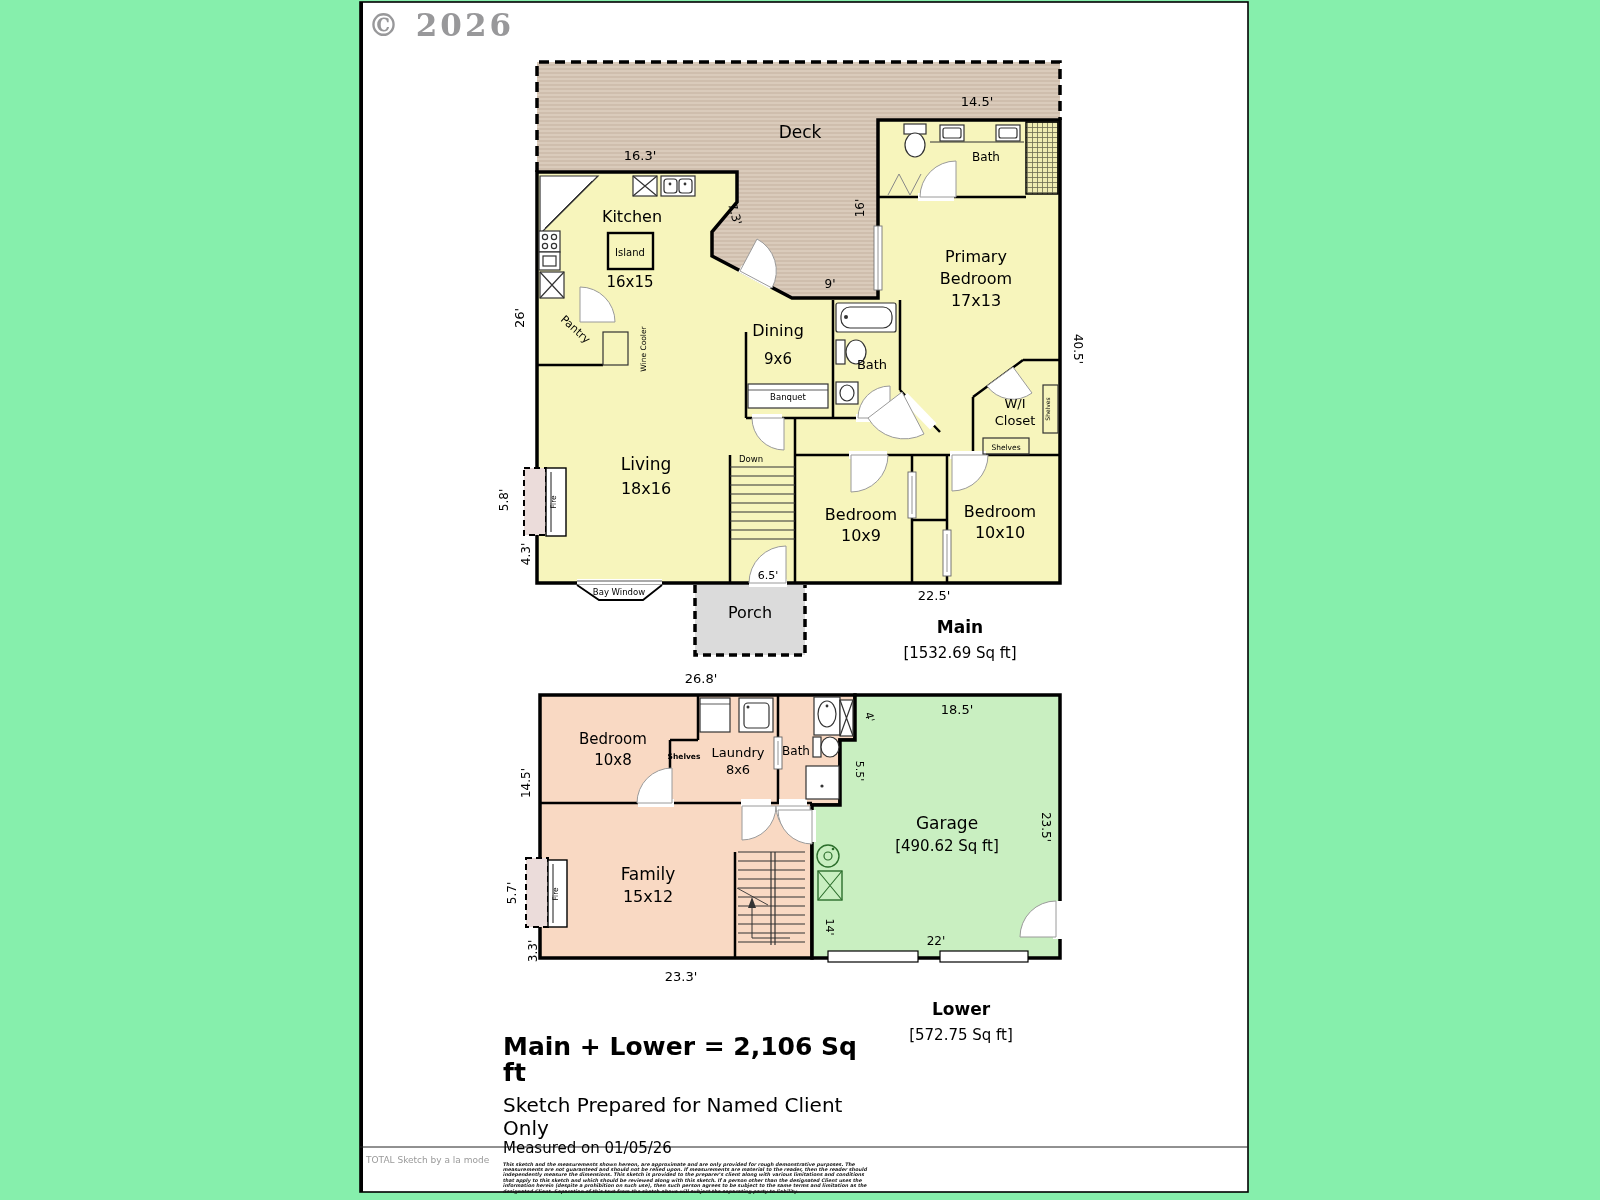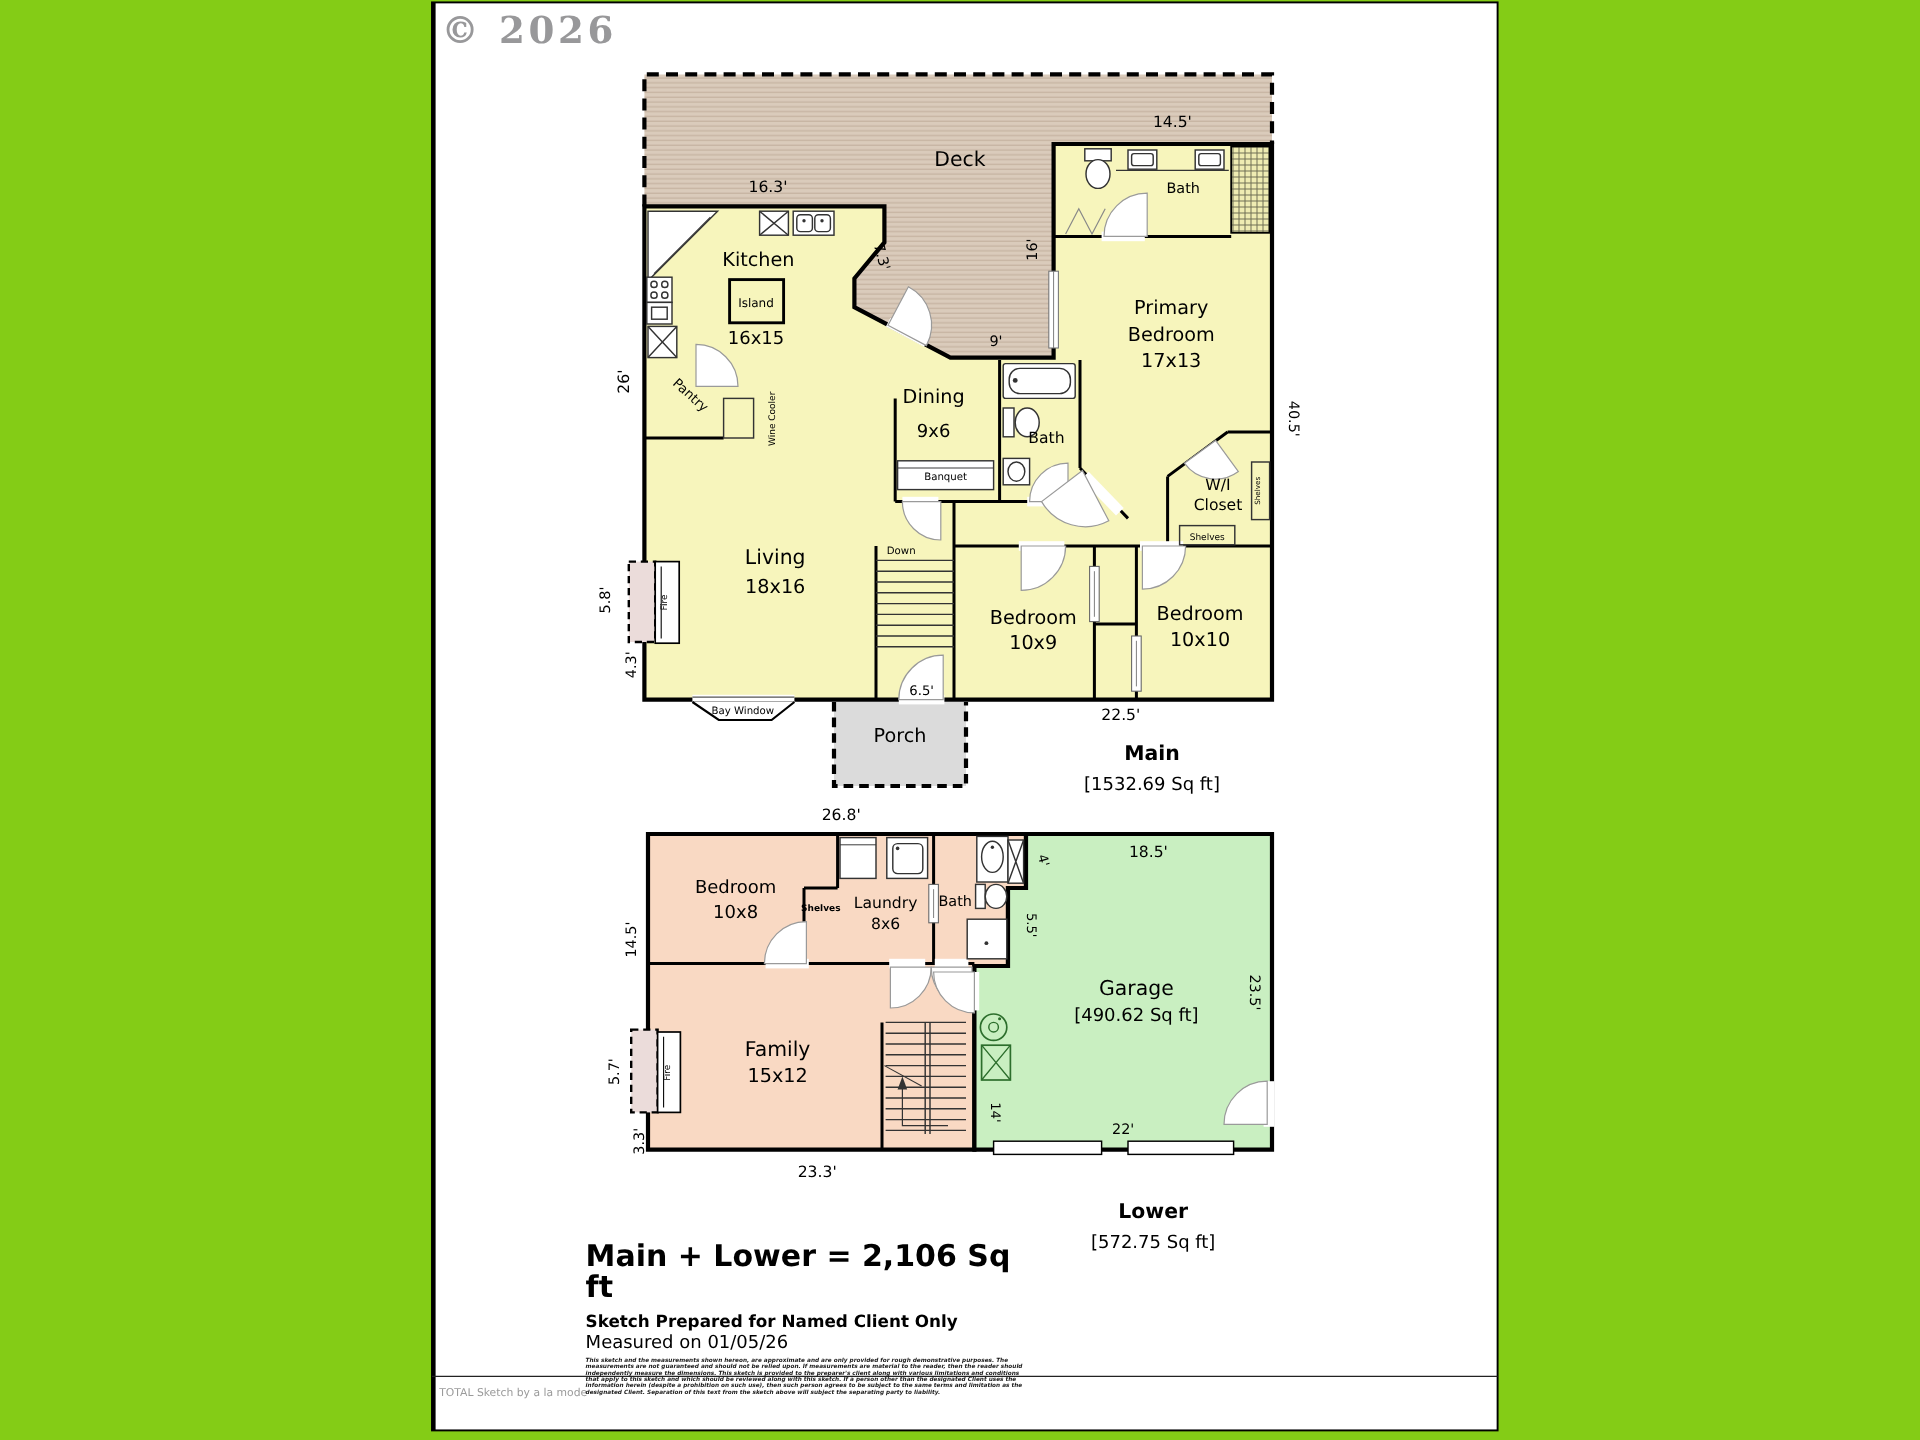--- a/index.html
+++ b/index.html
@@ -1,33 +1,33 @@
 <!DOCTYPE html>
 <html><head>
 <meta charset="utf-8">
 <style>
   html,body{margin:0;padding:0;background:#fff;}
-  #canvas{position:relative;width:1600px;height:1200px;background:#84cc16;overflow:hidden;
+  #canvas{position:relative;width:1600px;height:1200px;background:#86efac;overflow:hidden;
           font-family:"DejaVu Sans",sans-serif;}
   svg{position:absolute;left:0;top:0;}
   .lbl{font-family:"DejaVu Sans",sans-serif;fill:#000;text-anchor:middle;}
   .s6{font-size:6px;} .s7{font-size:7.5px;} .s8{font-size:8.5px;} .s10{font-size:10px;}
   .s11{font-size:11px;} .s12{font-size:12px;} .s13{font-size:13px;} .s15{font-size:15px;}
   .s16{font-size:16px;} .s17{font-size:17px;} .b{font-weight:bold;}
   .wall{stroke:#000;stroke-width:2.5;fill:none;}
   .wall3{stroke:#000;stroke-width:3.5;}
   .fx{fill:#fff;stroke:#333;stroke-width:1.2;}
   .fxn{fill:none;stroke:#333;stroke-width:1.2;}
   .door{fill:#fff;stroke:#9a9a9a;stroke-width:1;}
   .gap{fill:#fff;stroke:none;}
   .slide{fill:#fff;stroke:#666;stroke-width:0.9;}
   .wm{font-family:"DejaVu Serif",serif;font-weight:bold;letter-spacing:3px;fill:#98989a;}
-  #summary{position:absolute;left:488px;top:1034px;width:380px;color:#000;}
+  #summary{position:absolute;left:503px;top:1034px;width:380px;color:#000;}
   #summary .tot{font-size:25px;font-weight:bold;line-height:1.05;}
-  #summary .prep{font-size:14px;font-weight:bold;margin-top:7px;line-height:1.15;}
+  #summary .prep{font-size:20px;font-weight:normal;margin-top:7px;line-height:1.15;}
   #summary .meas{font-size:15px;font-weight:normal;line-height:1.15;}
   #summary .disc{font-size:4.8px;font-weight:bold;font-style:italic;line-height:1.12;
                  margin-top:5px;width:372px;color:#1a1a1a;}
 </style>
 </head>
 <body>
 
 <div id="canvas">
 <svg width="1600" height="1200" viewBox="0 0 1600 1200">
   <defs>

